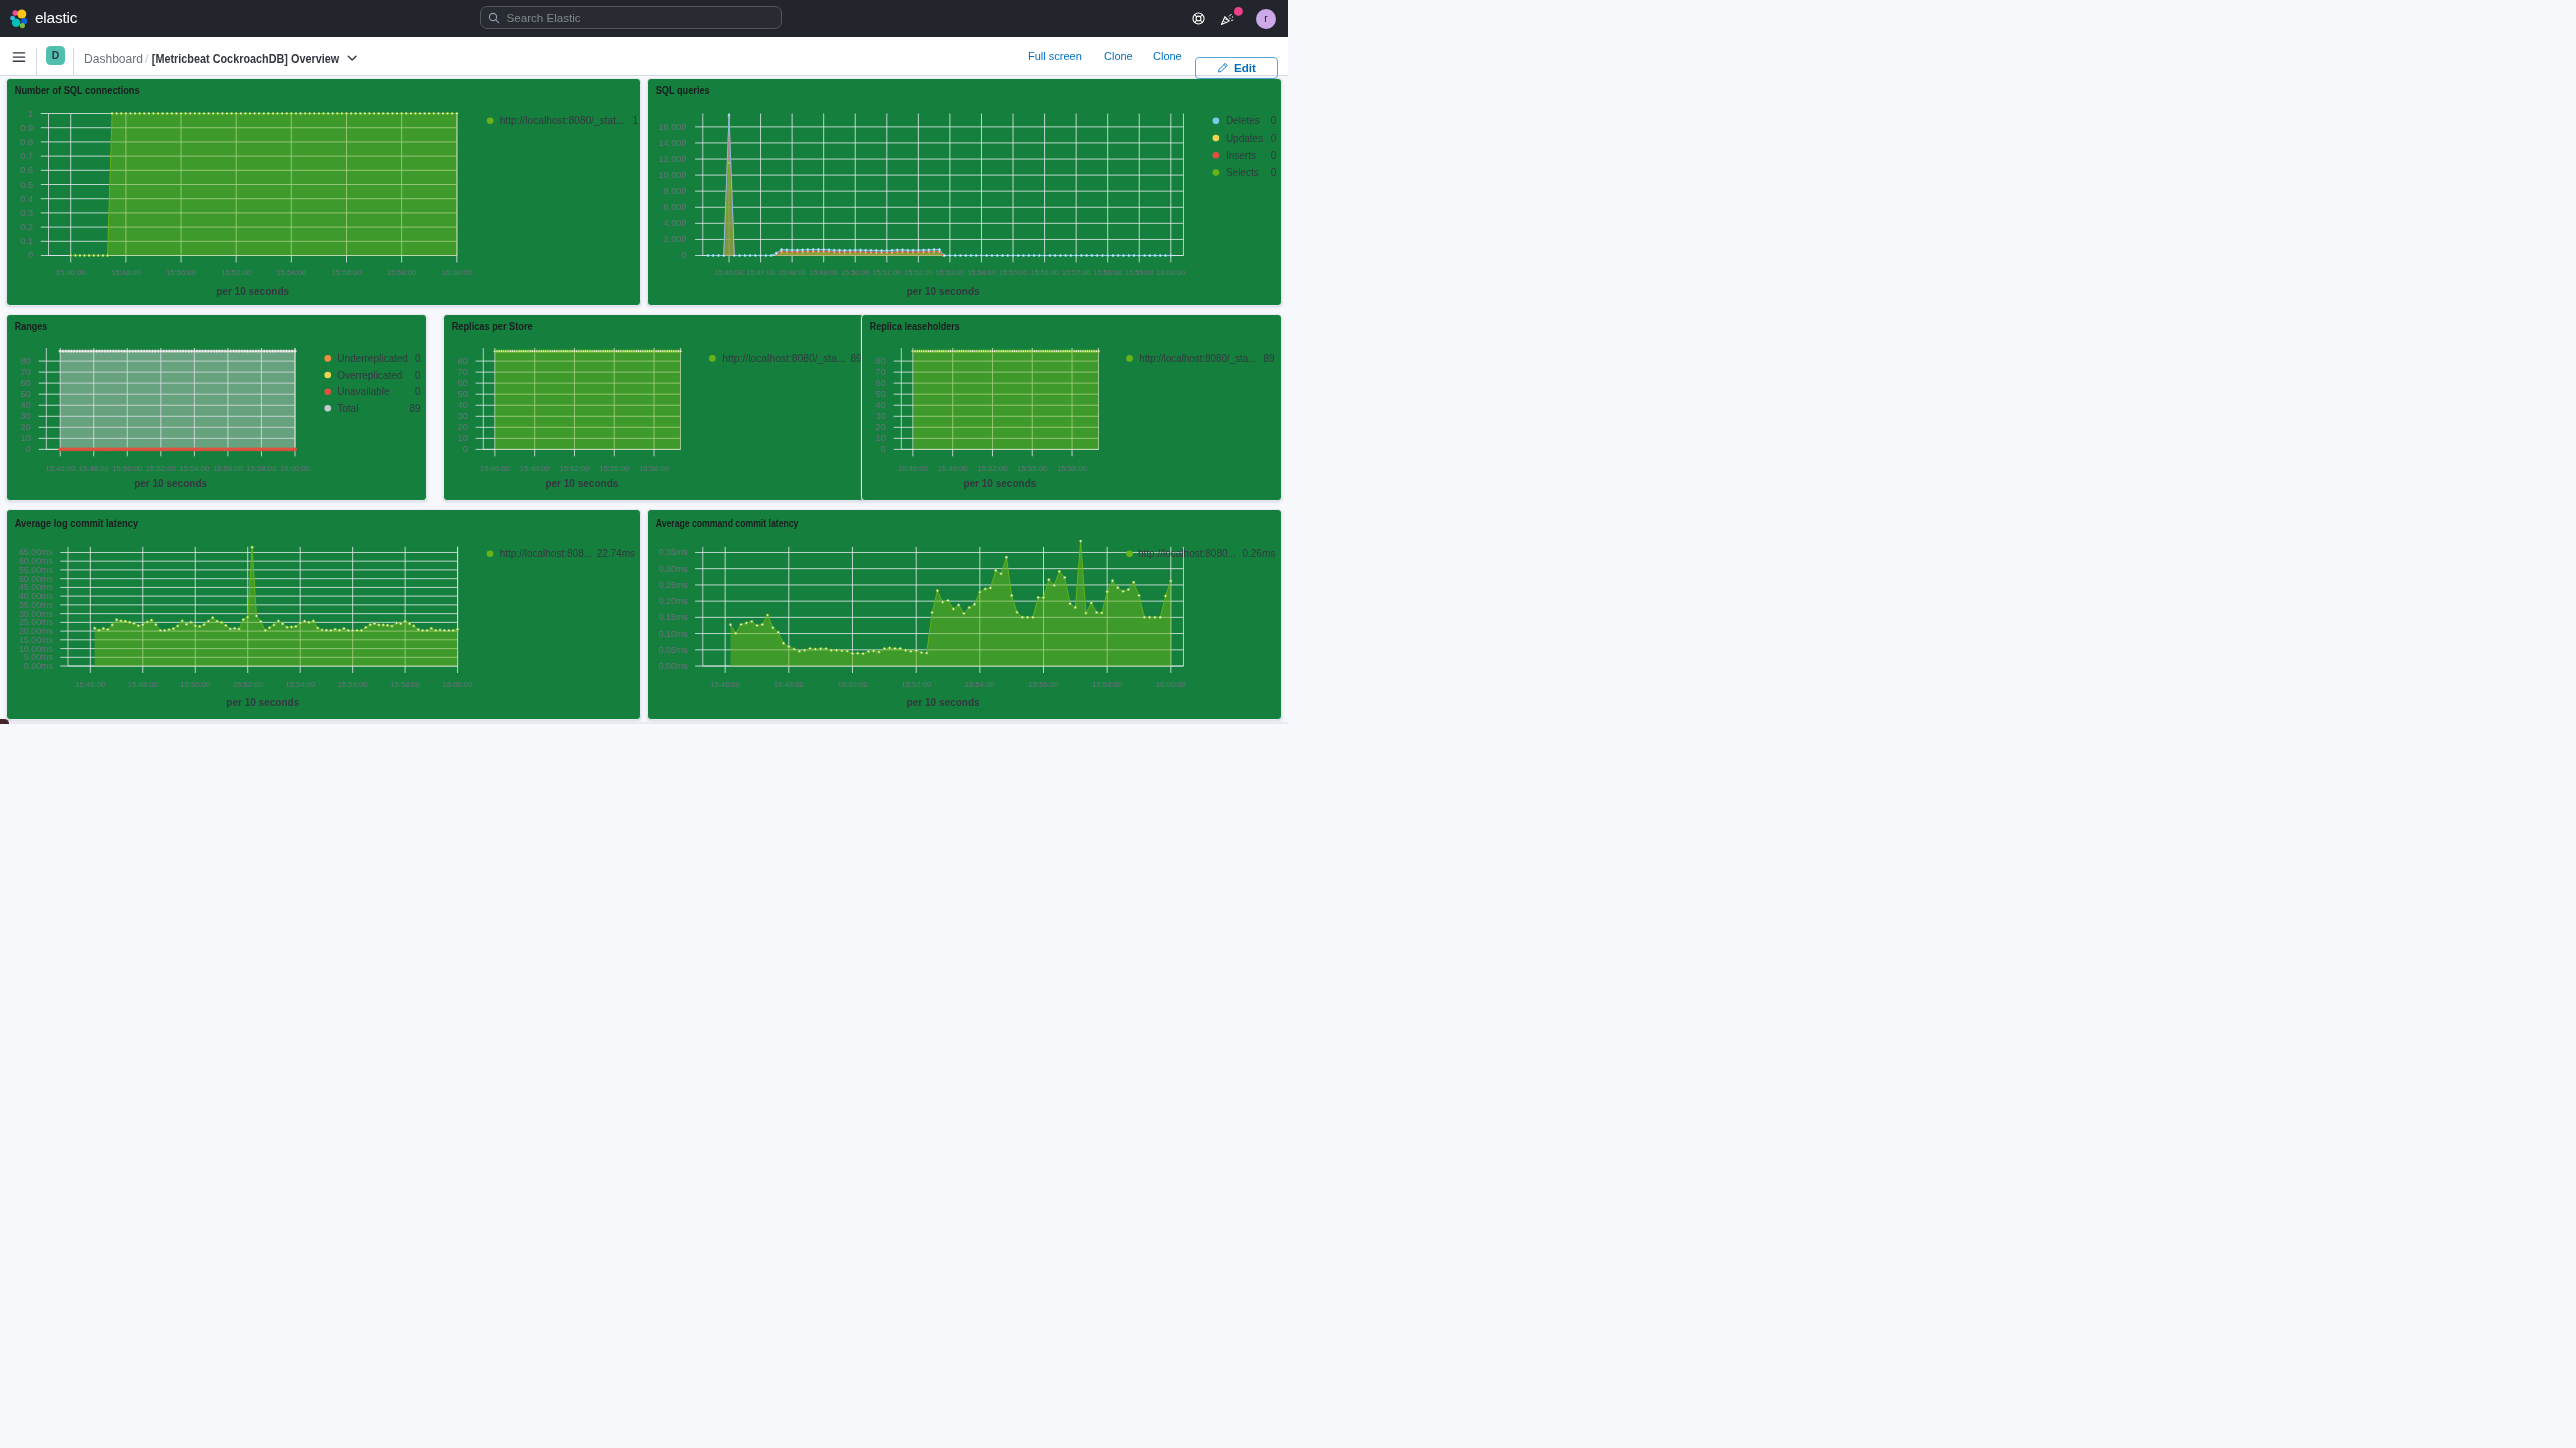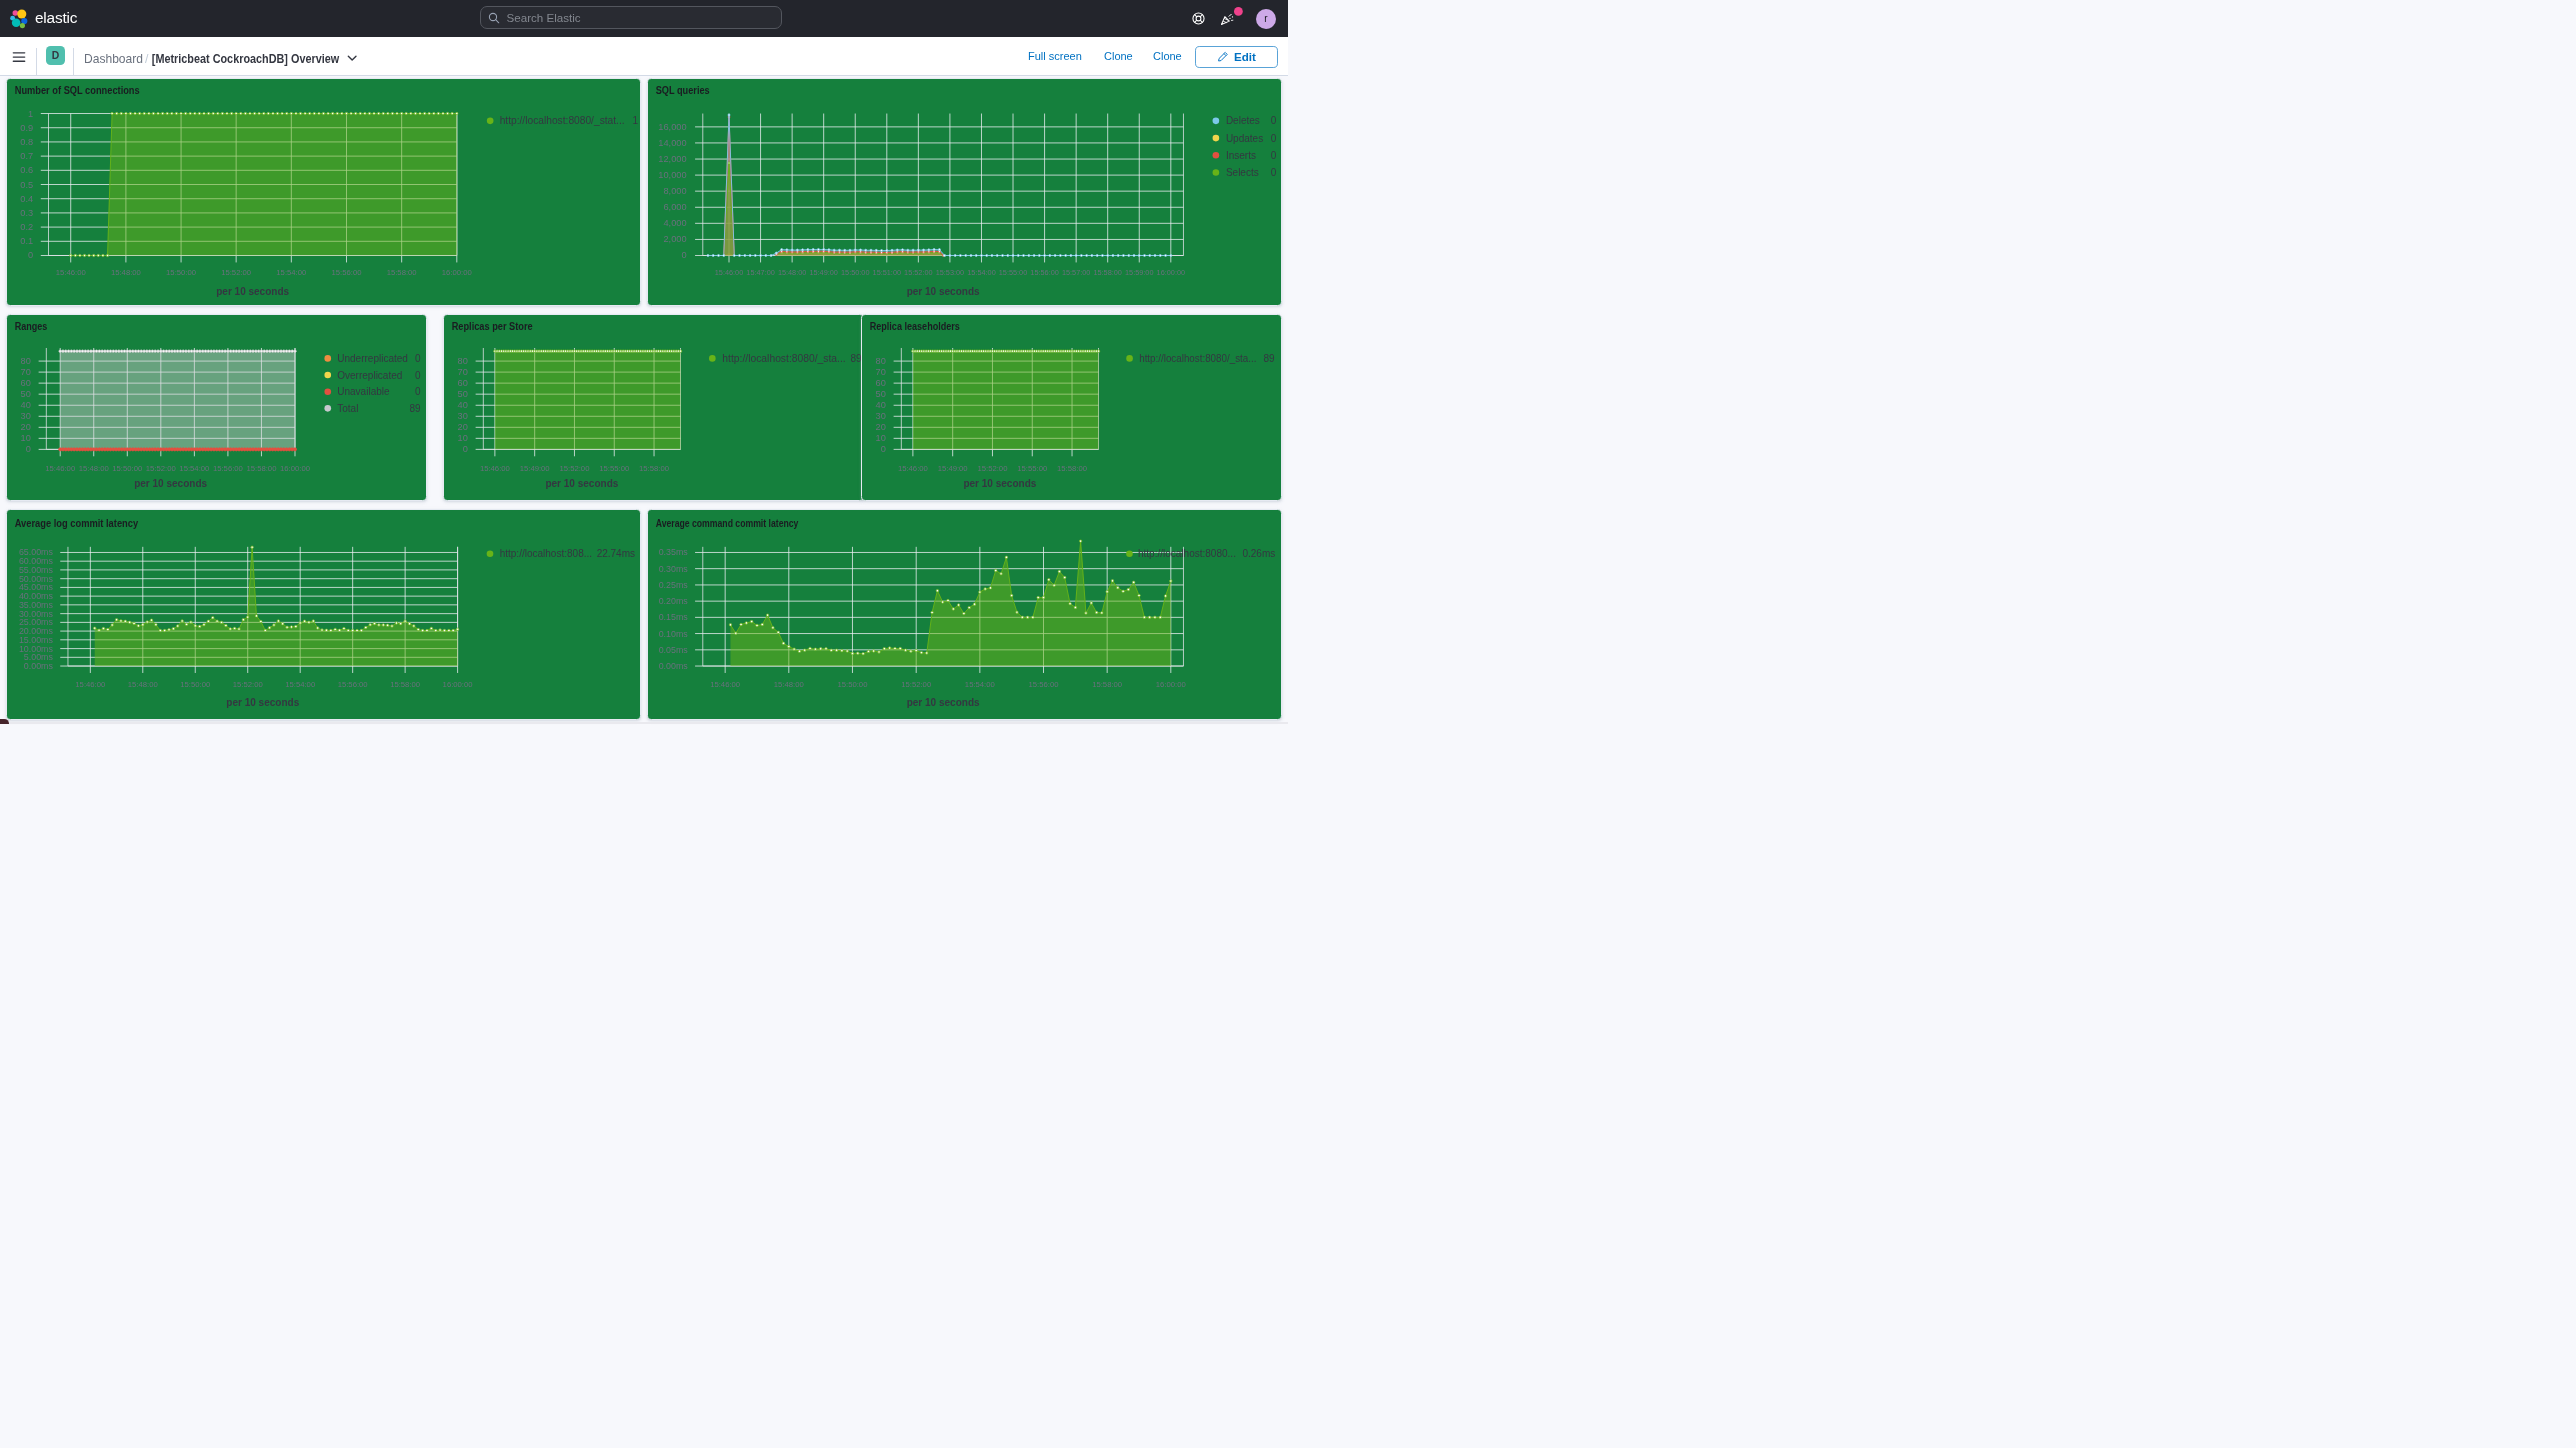--- a/index.html
+++ b/index.html
@@ -61,21 +61,21 @@
 <text x="109" y="33" font-size="16" fill="#69707D" textLength="76.5" lengthAdjust="spacingAndGlyphs">Dashboard</text>
 <text x="188" y="33" font-size="16" fill="#C2CCD8">/</text>
 <text x="197" y="33" font-size="16" font-weight="bold" fill="#343741" textLength="243" lengthAdjust="spacingAndGlyphs">[Metricbeat CockroachDB] Overview</text>
 </svg>
 <svg width="12.3" height="12.3" viewBox="0 0 16 16" style="position:absolute;left:346px;top:15.4px">
       <path d="M3 5.5 L8 10.5 L13 5.5" fill="none" stroke="#343741" stroke-width="1.8" stroke-linecap="round" stroke-linejoin="round"></path>
     </svg>
 <span class="navlink" style="left:1028px">Full screen</span>
 <span class="navlink" style="left:1104px">Clone</span>
 <span class="navlink" style="left:1153px">Clone</span>
-<div style="position:absolute;left:1195px;top:9px;width:83px;height:21.6px;border:0.8px solid rgba(0,113,194,.65);border-radius:4.6px;text-align:center;line-height:20px;font-size:11.6px;font-weight:700;color:#0071C2"><svg width="11.6" height="11.6" viewBox="0 0 16 16" style="vertical-align:-1.5px;margin-right:5.4px">
+<div style="position:absolute;left:1195px;top:20px;width:83px;height:21.6px;border:0.8px solid rgba(0,113,194,.65);border-radius:4.6px;text-align:center;line-height:20px;font-size:11.6px;font-weight:700;color:#0071C2"><svg width="11.6" height="11.6" viewBox="0 0 16 16" style="vertical-align:-1.5px;margin-right:5.4px">
 <path d="M11.3 1.9 L14.1 4.7 L5.6 13.2 L2.2 13.8 L2.8 10.4 Z" fill="none" stroke="#0071C2" stroke-width="1.3" stroke-linejoin="round"></path>
 <path d="M9.6 3.6 L12.4 6.4" stroke="#0071C2" stroke-width="1.3"></path>
 </svg>Edit</div>
 </div>
 <div class="panel" style="left:6.2px;top:78px;width:635px;height:228px">
     <svg width="635" height="228" viewBox="0 0 823 295" style="position:absolute;left:0;top:0;font-family:'Liberation Sans',sans-serif">
       <text x="10" y="19.5" font-size="15" font-weight="bold" fill="#1A1C21" textLength="162" lengthAdjust="spacingAndGlyphs">Number of SQL connections</text>
       <line x1="82.6" y1="44.5" x2="82.6" y2="237.5" stroke="#EDEFF4" stroke-width="1"></line>
       <line x1="154.1" y1="44.5" x2="154.1" y2="237.5" stroke="#EDEFF4" stroke-width="1"></line>
       <line x1="225.6" y1="44.5" x2="225.6" y2="237.5" stroke="#EDEFF4" stroke-width="1"></line>

